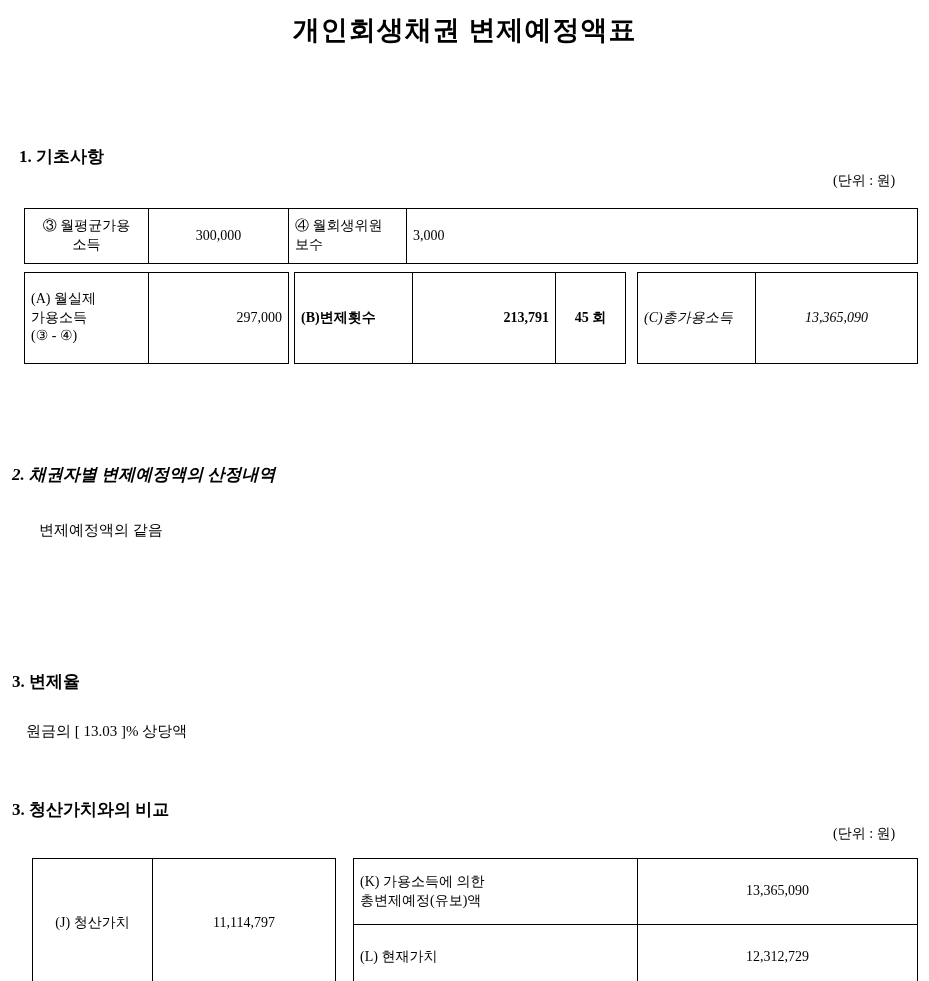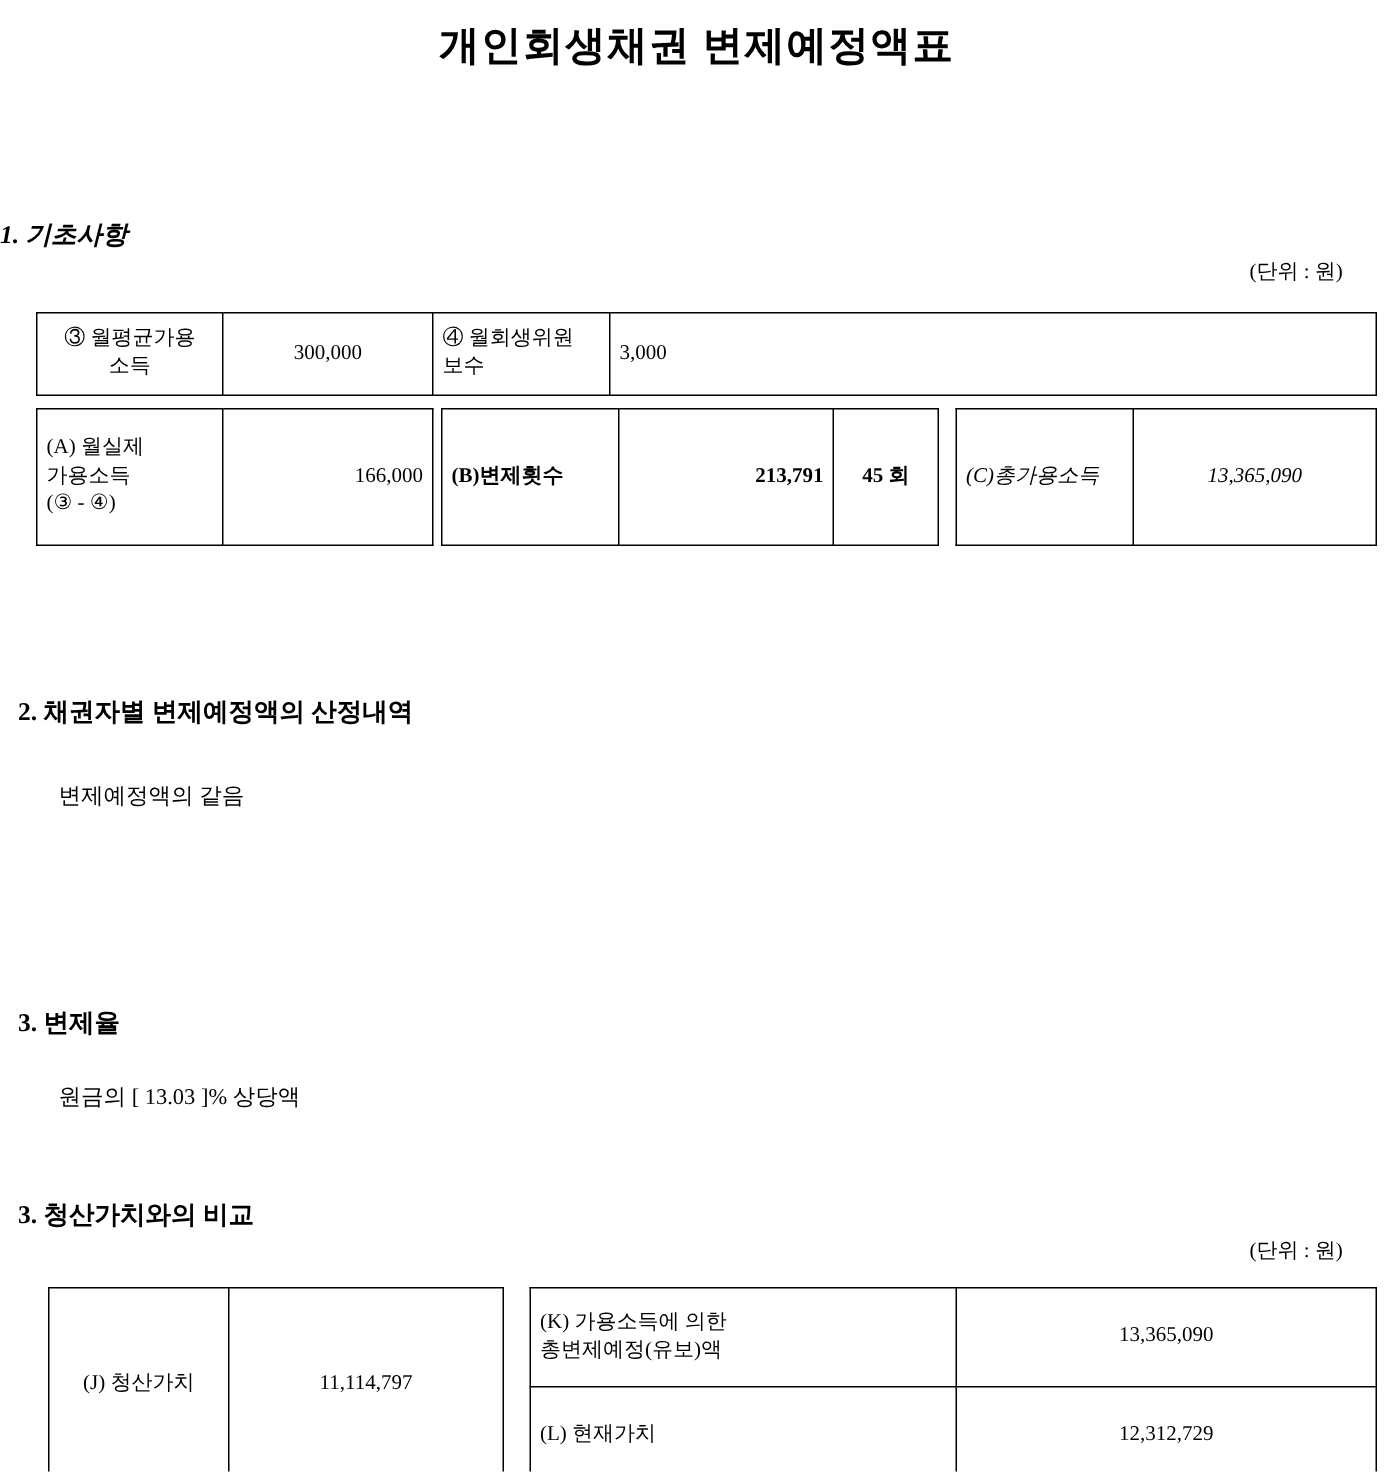--- a/index.html
+++ b/index.html
@@ -83,21 +83,21 @@
   #tbl-compare-right { top: 858px; left: 353px; width: 564px; }
   #tbl-compare-right td { height: 61px; }
 </style>
 </head>
 <body>
 
 <div class="page">
 
   <div class="doc-title">개인회생채권 변제예정액표</div>
 
-  <div class="section-heading" style="top:145px; left:0;font-style:italic;">1. 기초사항</div>
+  <div class="section-heading" style="top:145px; left:19px;">1. 기초사항</div>
   <div class="unit-label" style="top:172px; left:833px;">(단위 : 원)</div>
 
   <table class="tbl" id="tbl-basic-1">
     <colgroup>
       <col style="width:124px">
       <col style="width:140px">
       <col style="width:118px">
       <col style="width:511px">
     </colgroup>
     <tbody>
@@ -115,21 +115,21 @@
   <table class="tbl" id="tbl-basic-2a">
     <colgroup>
       <col style="width:124px">
       <col style="width:140px">
     </colgroup>
     <tbody>
       <tr>
         <td class="c-left two-line">(A) 월실제
 가용소득
 (③ - ④)</td>
-        <td class="c-right">166,000</td>
+        <td class="c-right">297,000</td>
       </tr>
     </tbody>
   </table>
 
   <table class="tbl" id="tbl-basic-2b">
     <colgroup>
       <col style="width:118px">
       <col style="width:143px">
       <col style="width:70px">
     </colgroup>
@@ -148,25 +148,25 @@
       <col style="width:162px">
     </colgroup>
     <tbody>
       <tr>
         <td class="c-left">(C)총가용소득</td>
         <td class="c-center">13,365,090</td>
       </tr>
     </tbody>
   </table>
 
-  <div class="section-heading" style="top:463px; left:12px;">2. 채권자별 변제예정액의 산정내역</div>
+  <div class="section-heading" style="top:463px; left:12px;font-style:italic;">2. 채권자별 변제예정액의 산정내역</div>
   <div class="plain-text" style="top:521px; left:39px;">변제예정액의 같음</div>
 
   <div class="section-heading" style="top:670px; left:12px;">3. 변제율</div>
-  <div class="plain-text" style="top:722px; left:39px;">원금의 [ 13.03 ]% 상당액</div>
+  <div class="plain-text" style="top:722px; left:26px;">원금의 [ 13.03 ]% 상당액</div>
 
   <div class="section-heading" style="top:798px; left:12px;">3. 청산가치와의 비교</div>
   <div class="unit-label" style="top:825px; left:833px;">(단위 : 원)</div>
 
   <table class="tbl" id="tbl-compare-left">
     <colgroup>
       <col style="width:120px">
       <col style="width:183px">
     </colgroup>
     <tbody>

